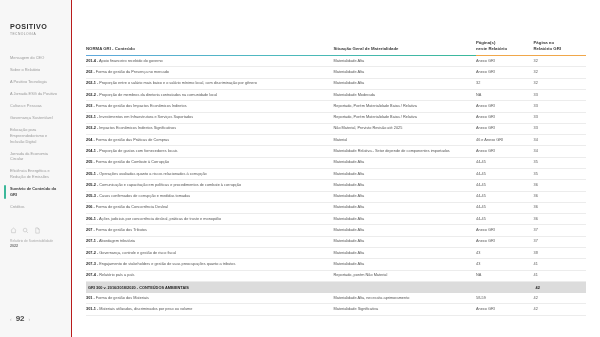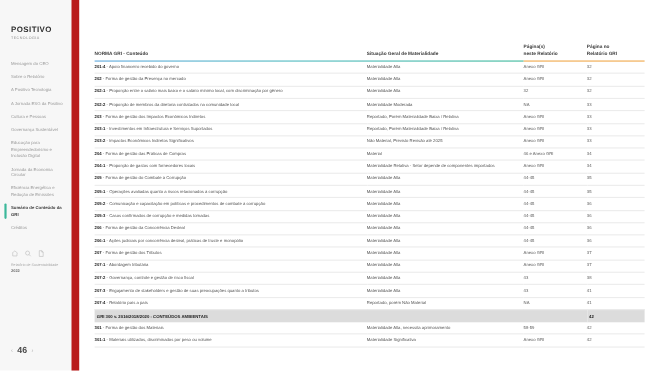--- a/index.html
+++ b/index.html
@@ -8,21 +8,21 @@
     font-family: "Liberation Sans", sans-serif;
     background: #ffffff;
     overflow: hidden;
   }
   .page { display: flex; width: 600px; height: 337px; background: #fff; }
 
   
   .sidebar {
     width: 72px; height: 337px;
     background: #f7f7f7;
-    border-right: 7px solid #b91c1c;
+    border-right: 1px solid #b91c1c;
     padding: 22px 0 6px 0;
     display: flex; flex-direction: column;
     position: relative;
   }
   .brand { padding: 0 0 0 10px; margin-bottom: 16px; }
   .brand-name {
     font-size: 7.2px; font-weight: bold; letter-spacing: .4px;
     color: #2f2f2f;
   }
   .brand-sub {
@@ -140,21 +140,21 @@
       </span>
     </div>
 
     <div class="doc-label">
       <span>Relatório de Sustentabilidade</span>
       <b>2022</b>
     </div>
 
     <div class="pager">
       <span class="arw">‹</span>
-      <span class="num">46</span>
+      <span class="num">92</span>
       <span class="arw">›</span>
     </div>
   </aside>
 
   <main class="main">
     <table class="gri">
       <colgroup>
         <col class="c-norma">
           <col class="c-mat">
           <col class="c-pag">

